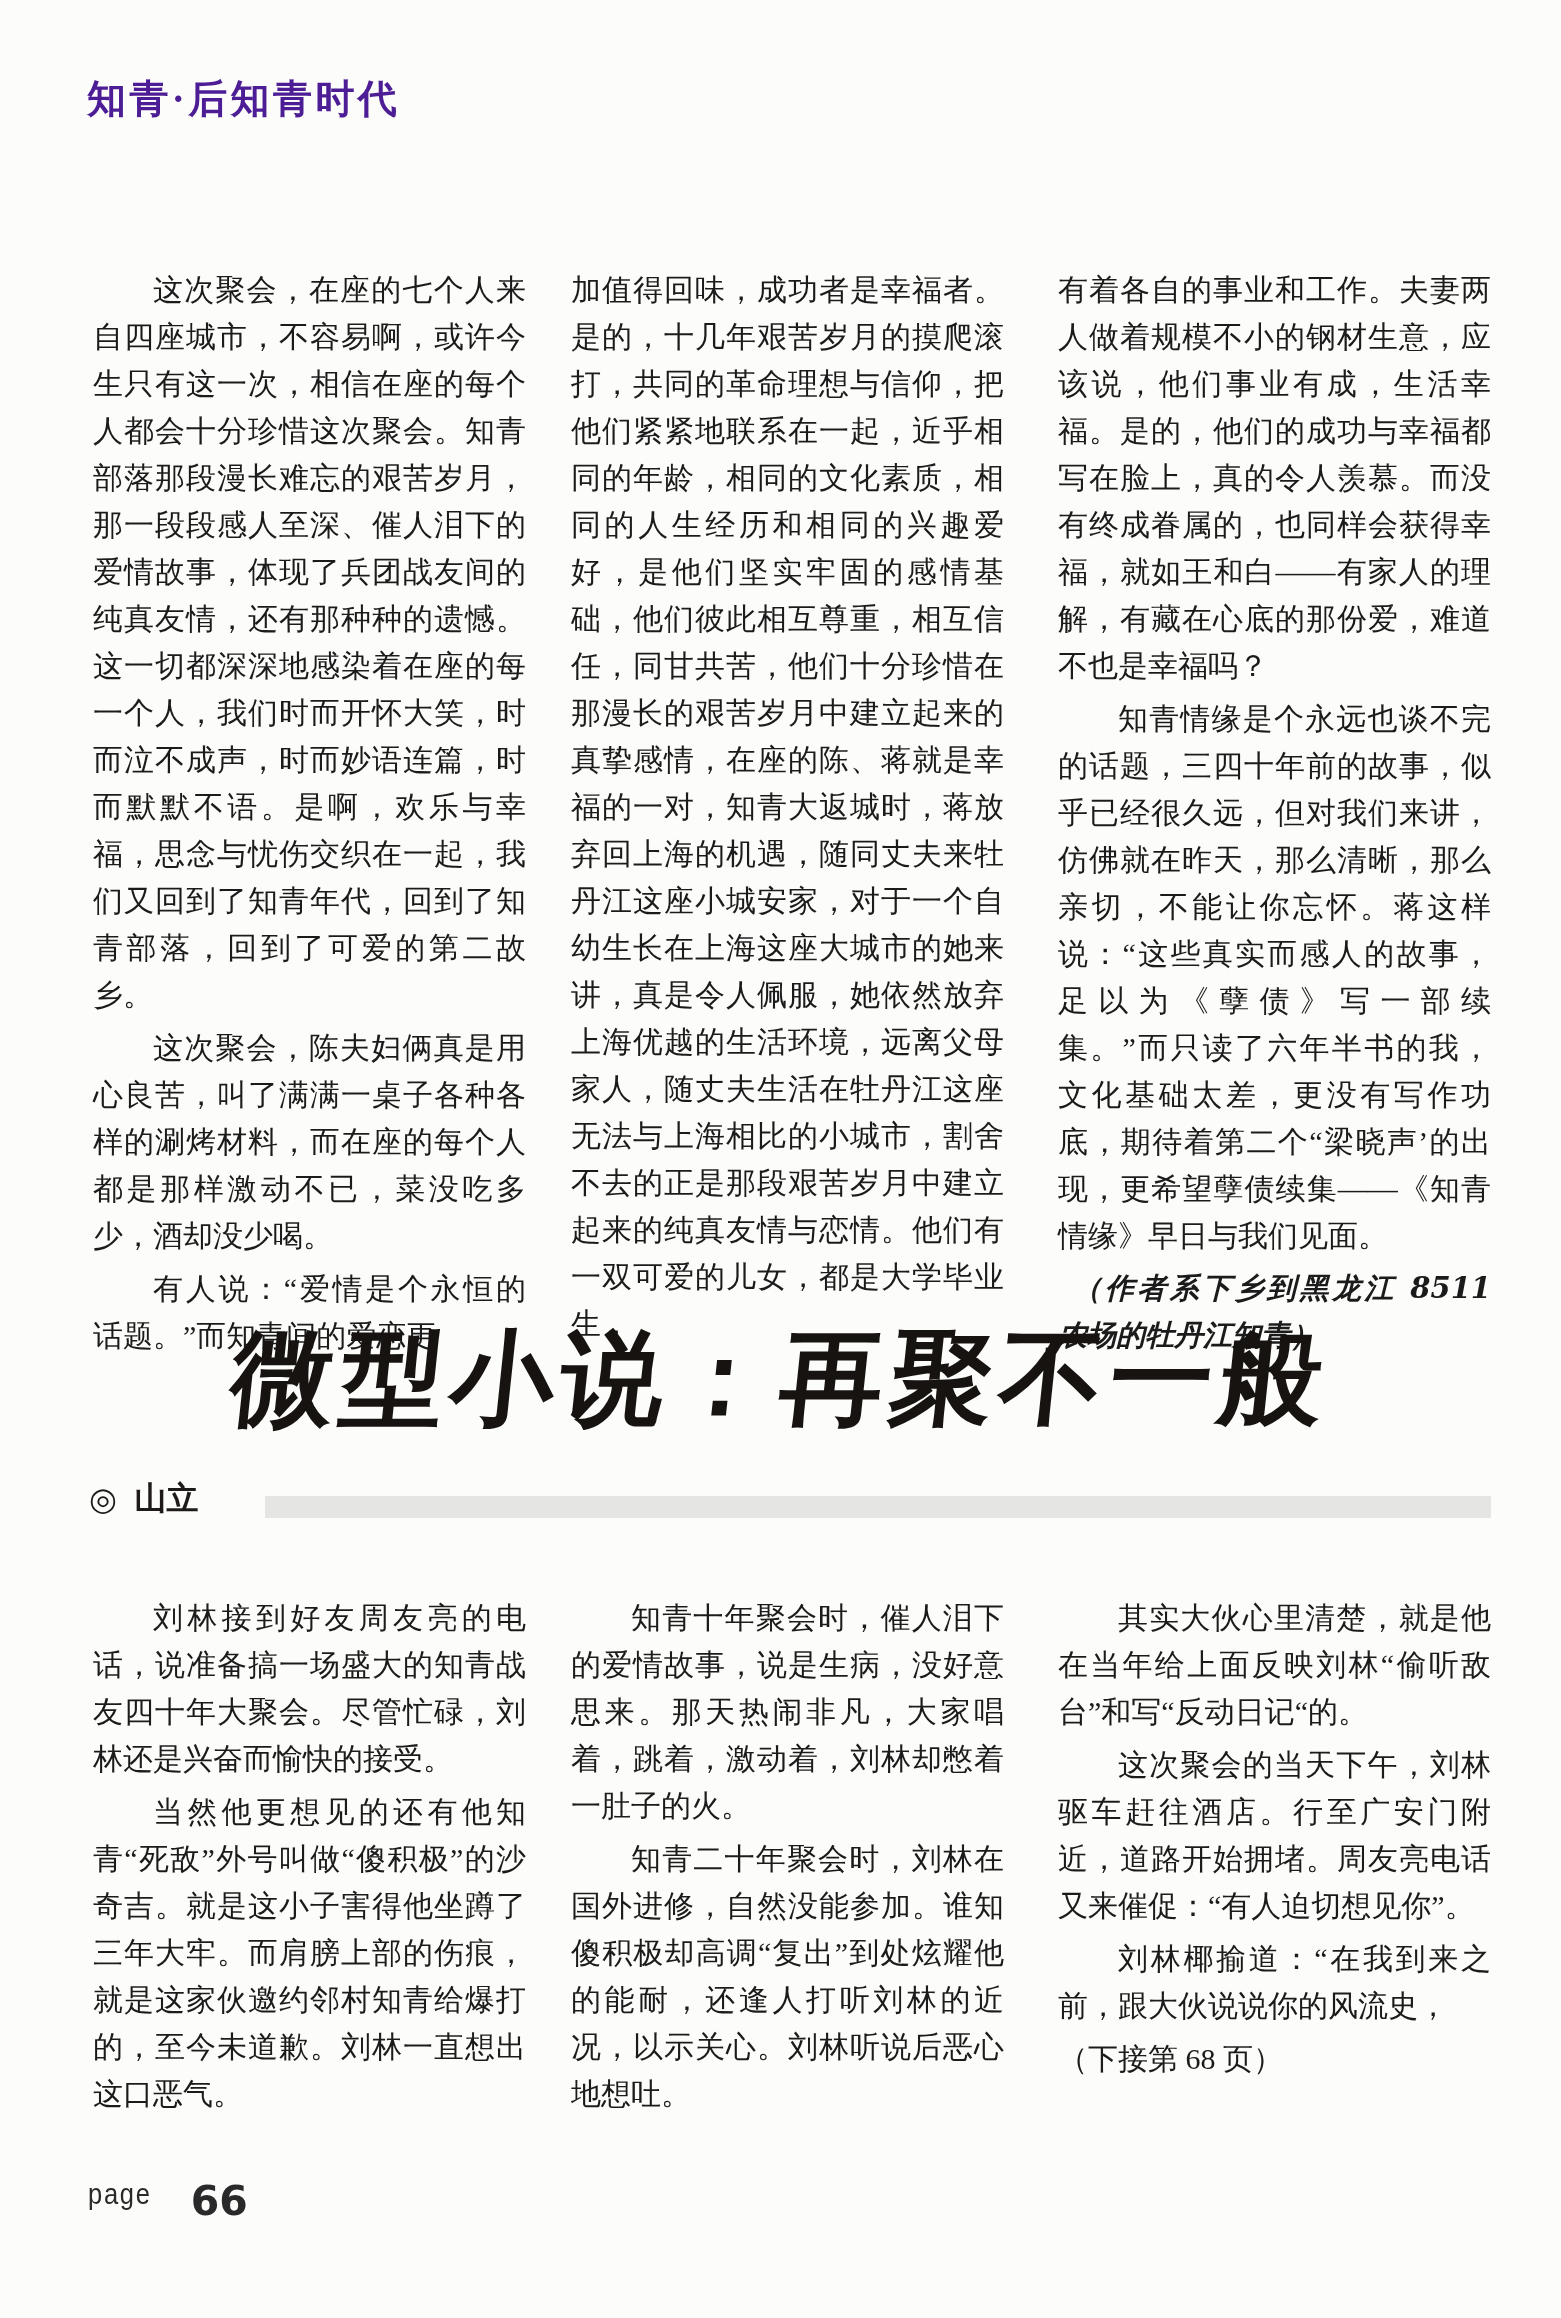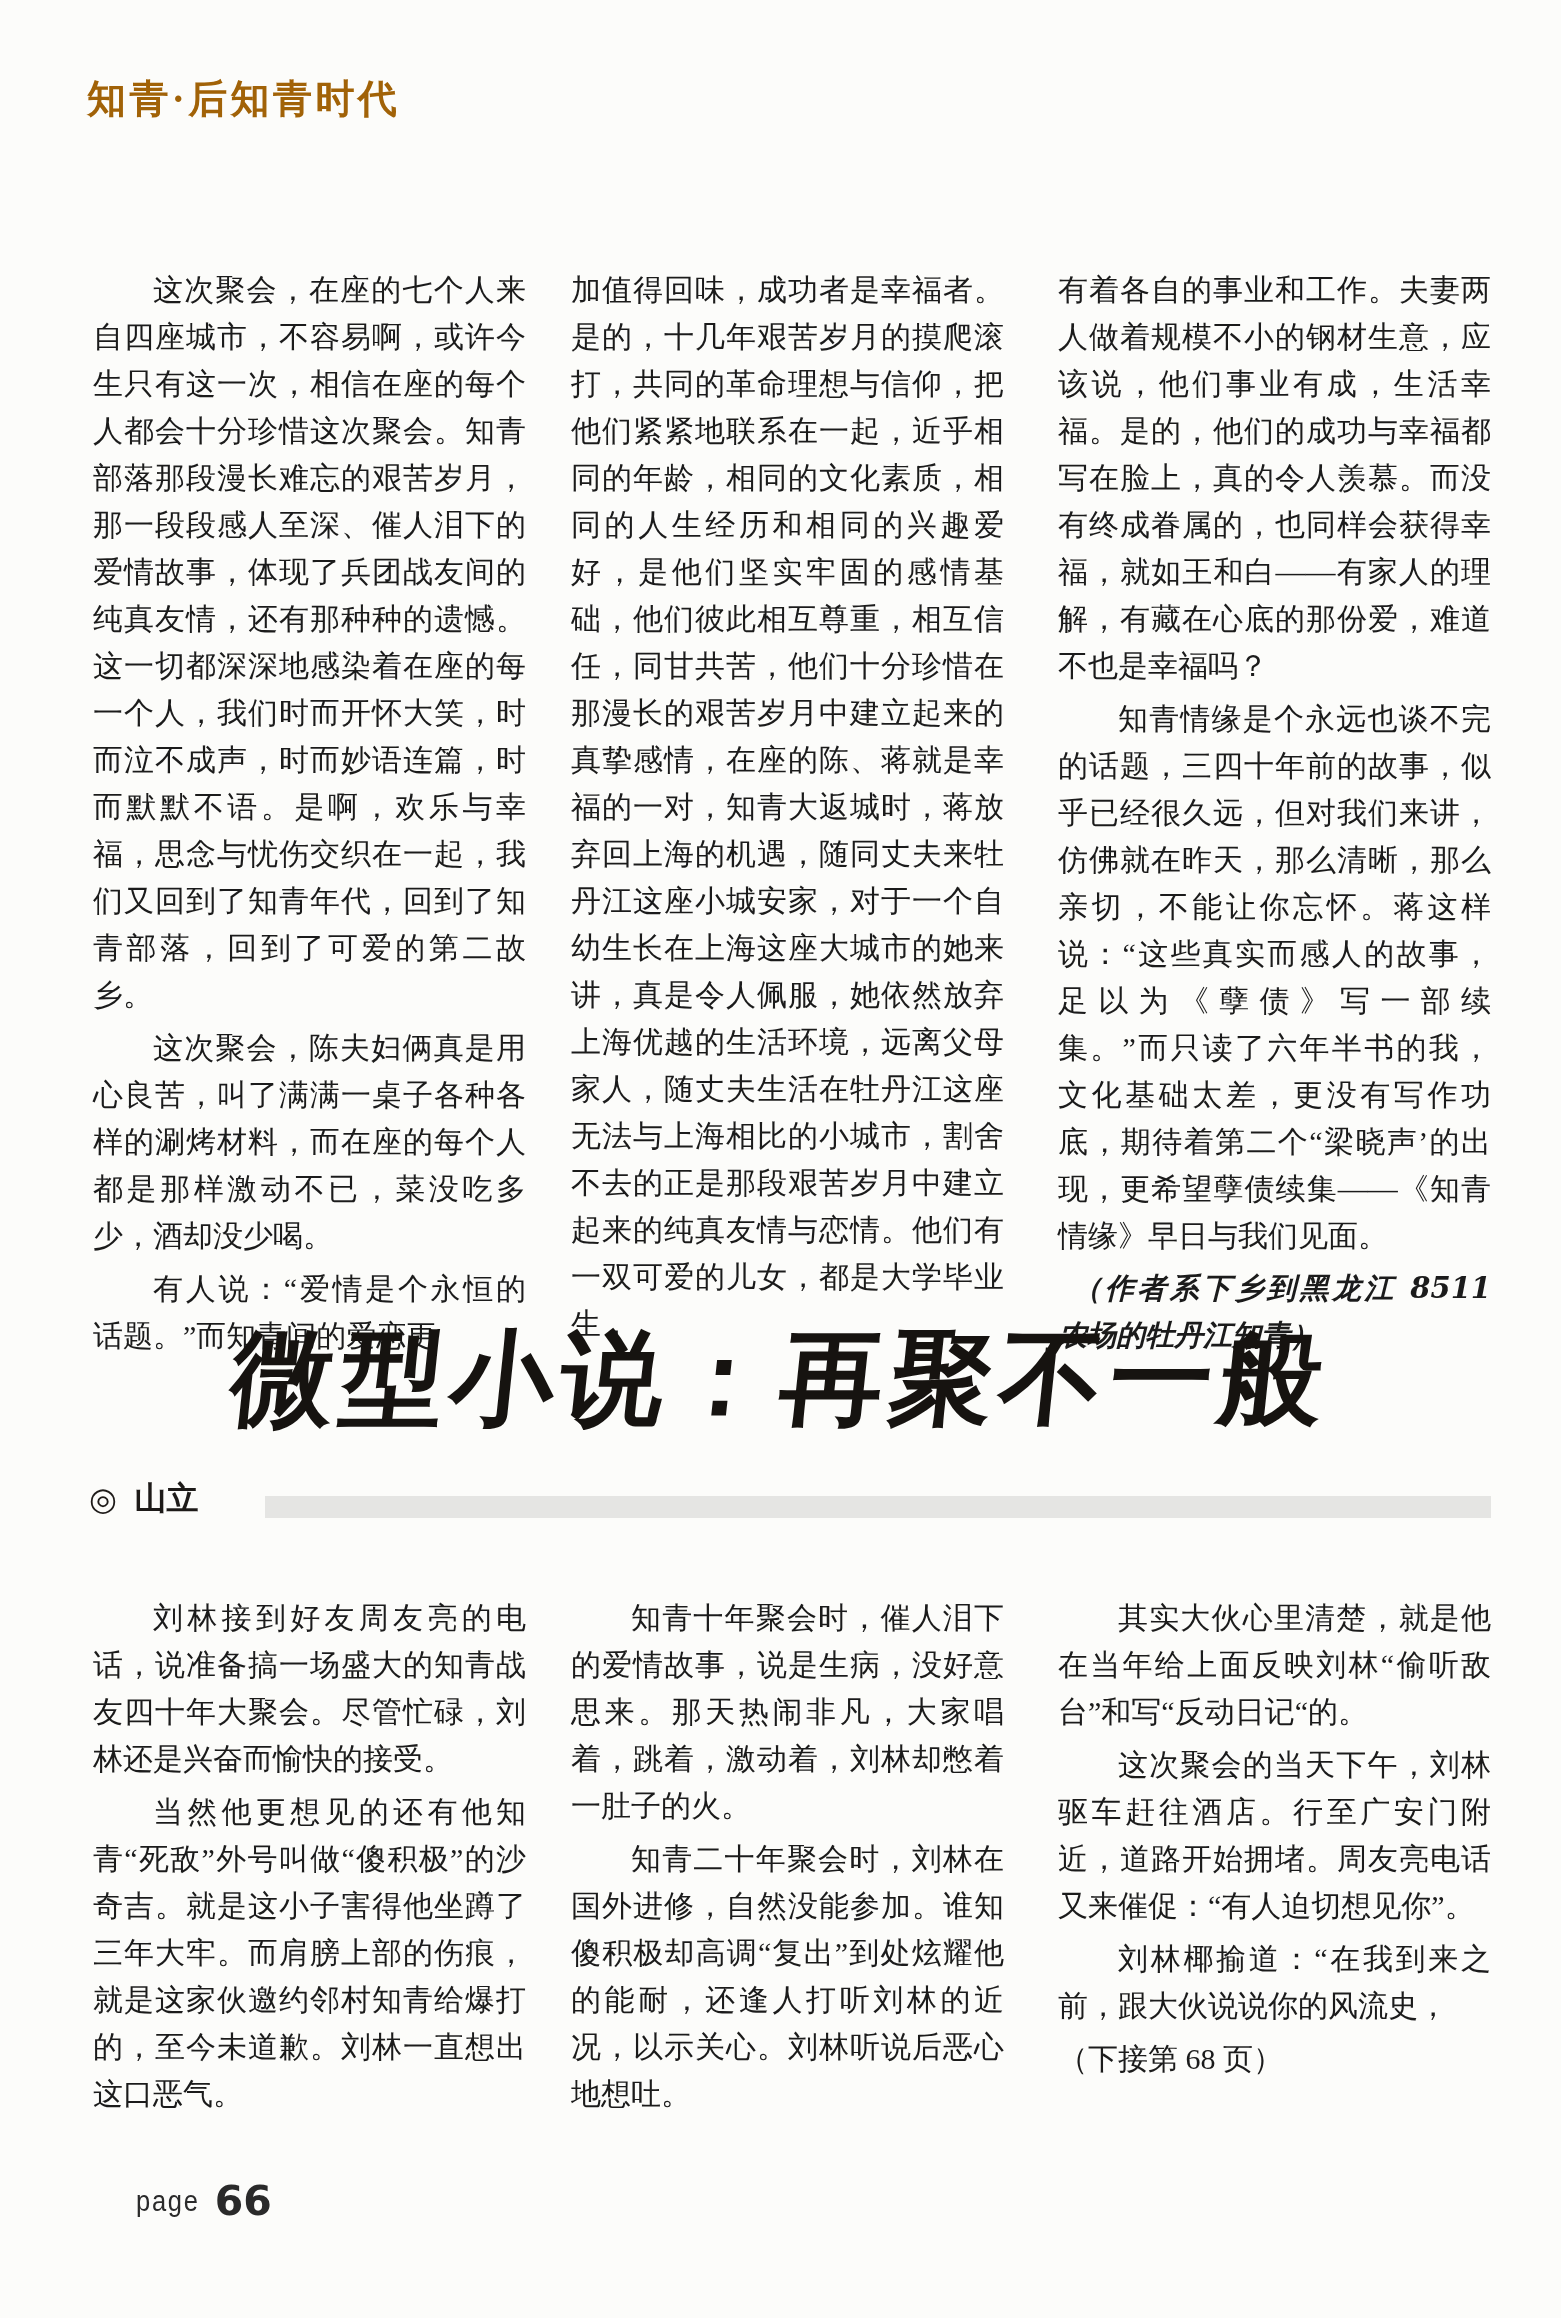--- a/index.html
+++ b/index.html
@@ -16,21 +16,21 @@
     color: #1b1b1b;
     overflow: hidden;
   }
   .section-header {
     position: absolute;
     left: 87px;
     top: 72px;
     font-size: 39px;
     font-weight: bold;
     letter-spacing: 3.4px;
-    color: #a16207;
+    color: #4c1d95;
   }
   .col {
     position: absolute;
     width: 445px;
     font-size: 30px;
     line-height: 47px;
     text-align: justify;
   }
   .col p {
     margin: 6px;
@@ -85,25 +85,24 @@
     top: 1496px;
     width: 1226px;
     height: 22px;
     background: #e5e5e3;
   }
   .footer {
     position: absolute;
     left: 88px;
     top: 2177px;
     display: flex;
-    align-items: center;
-    gap: 4px;
+    align-items: flex-start;
+    gap: 28px;
     color: #2a2a2a;
     font-family: "Liberation Sans", "DejaVu Sans", sans-serif;
-    margin-left: 48px;
   }
   .footer .label {
     font-size: 30px;
     letter-spacing: 2px;
     transform: scaleX(0.85);
     transform-origin: left bottom;
   }
   .footer .number {
     font-size: 41px;
     font-weight: 700;

